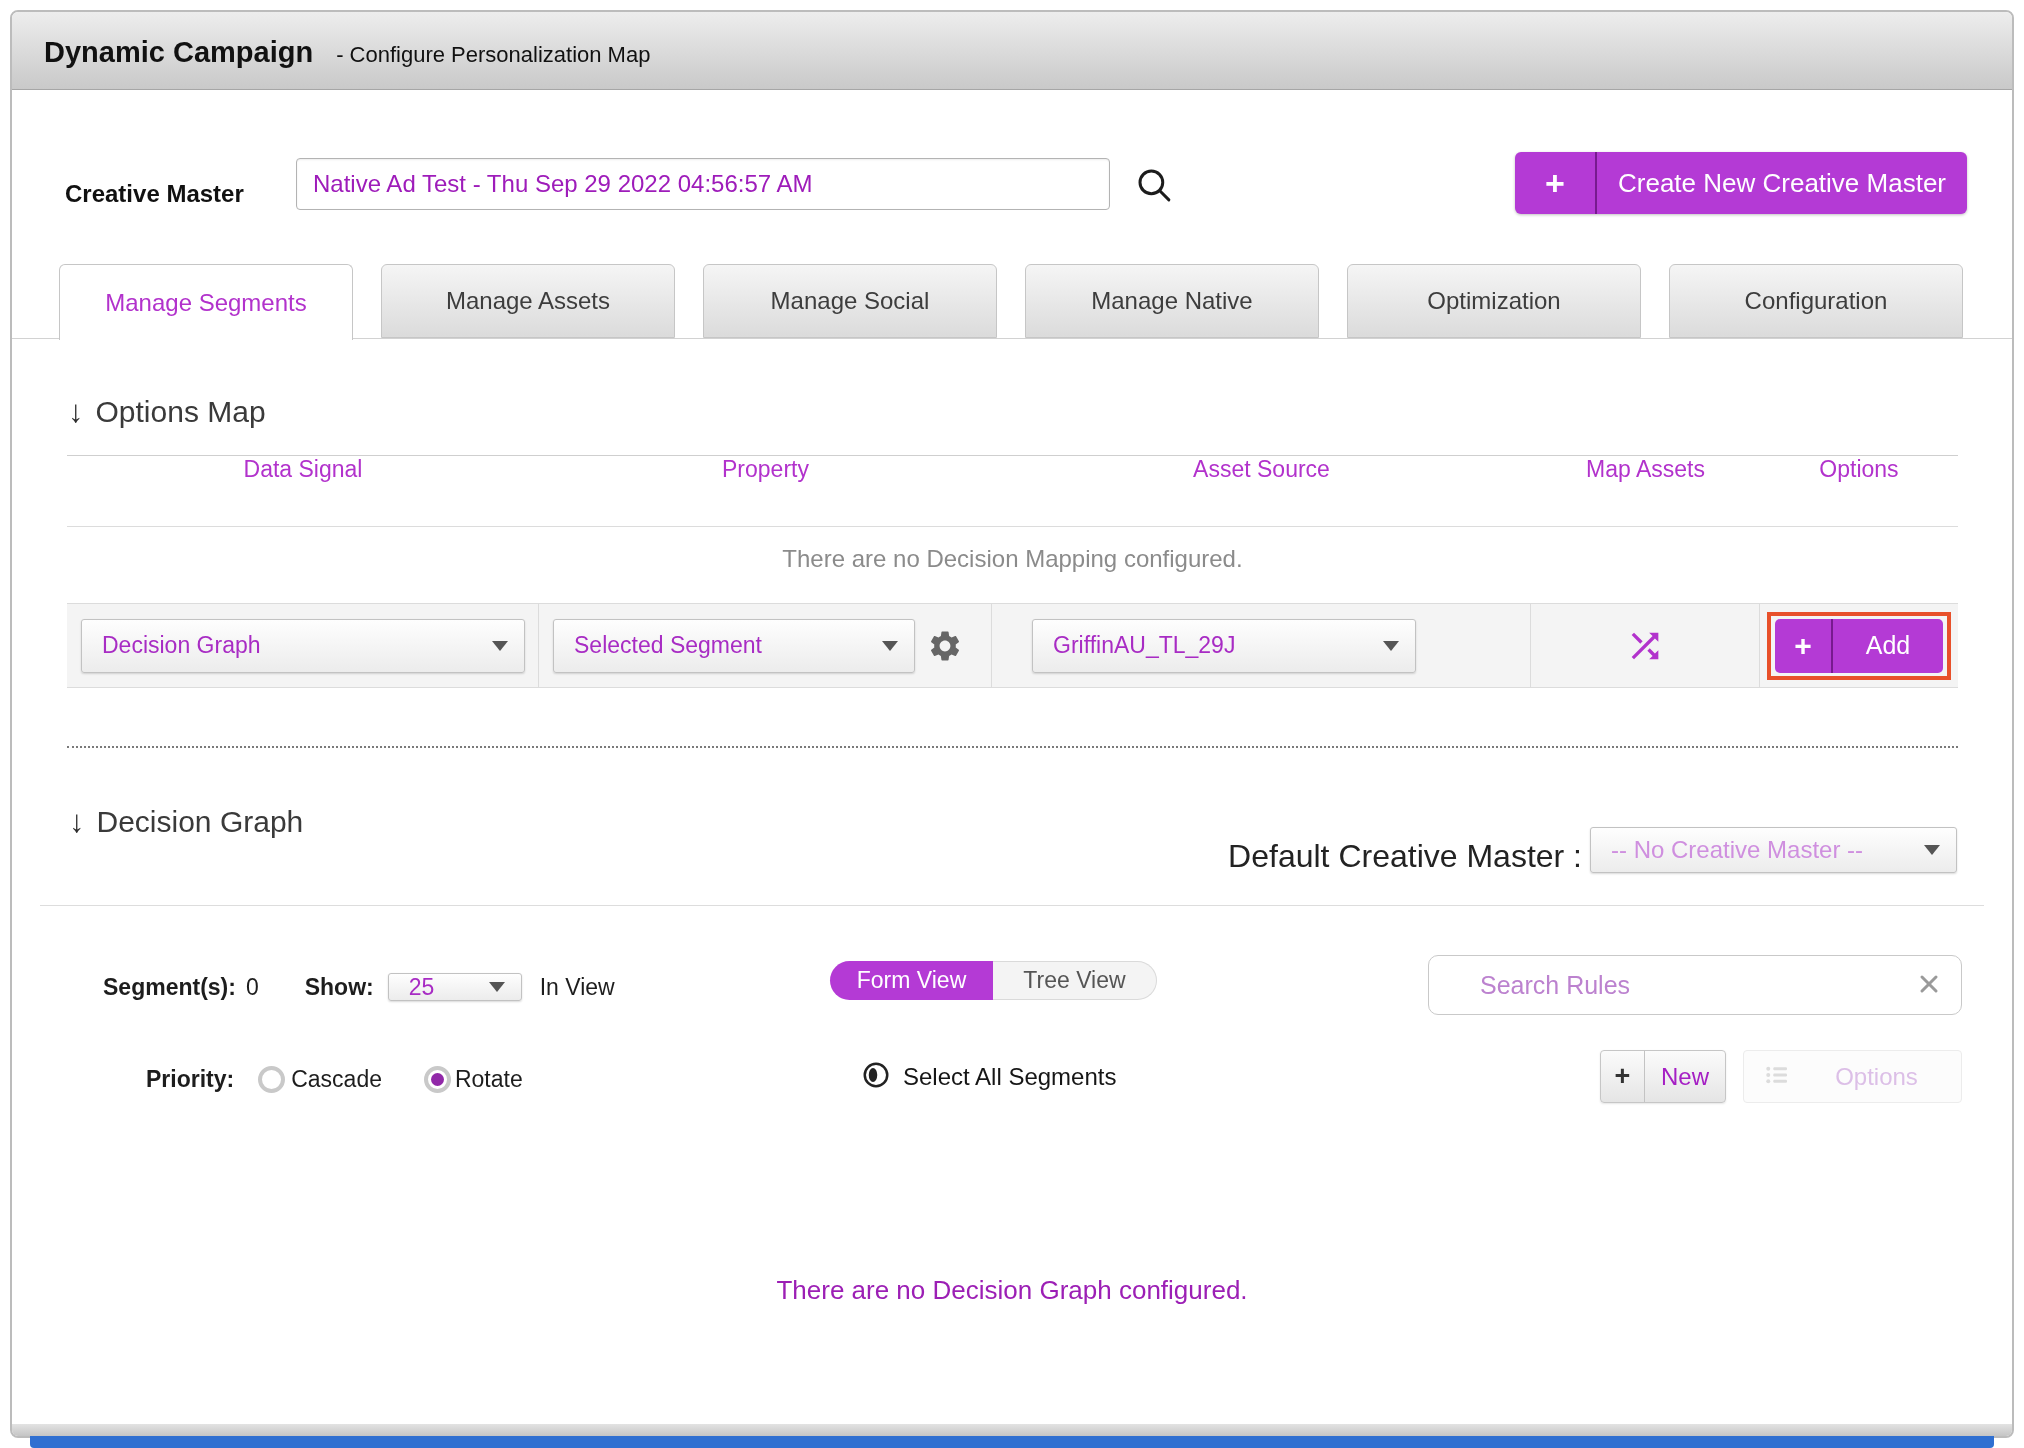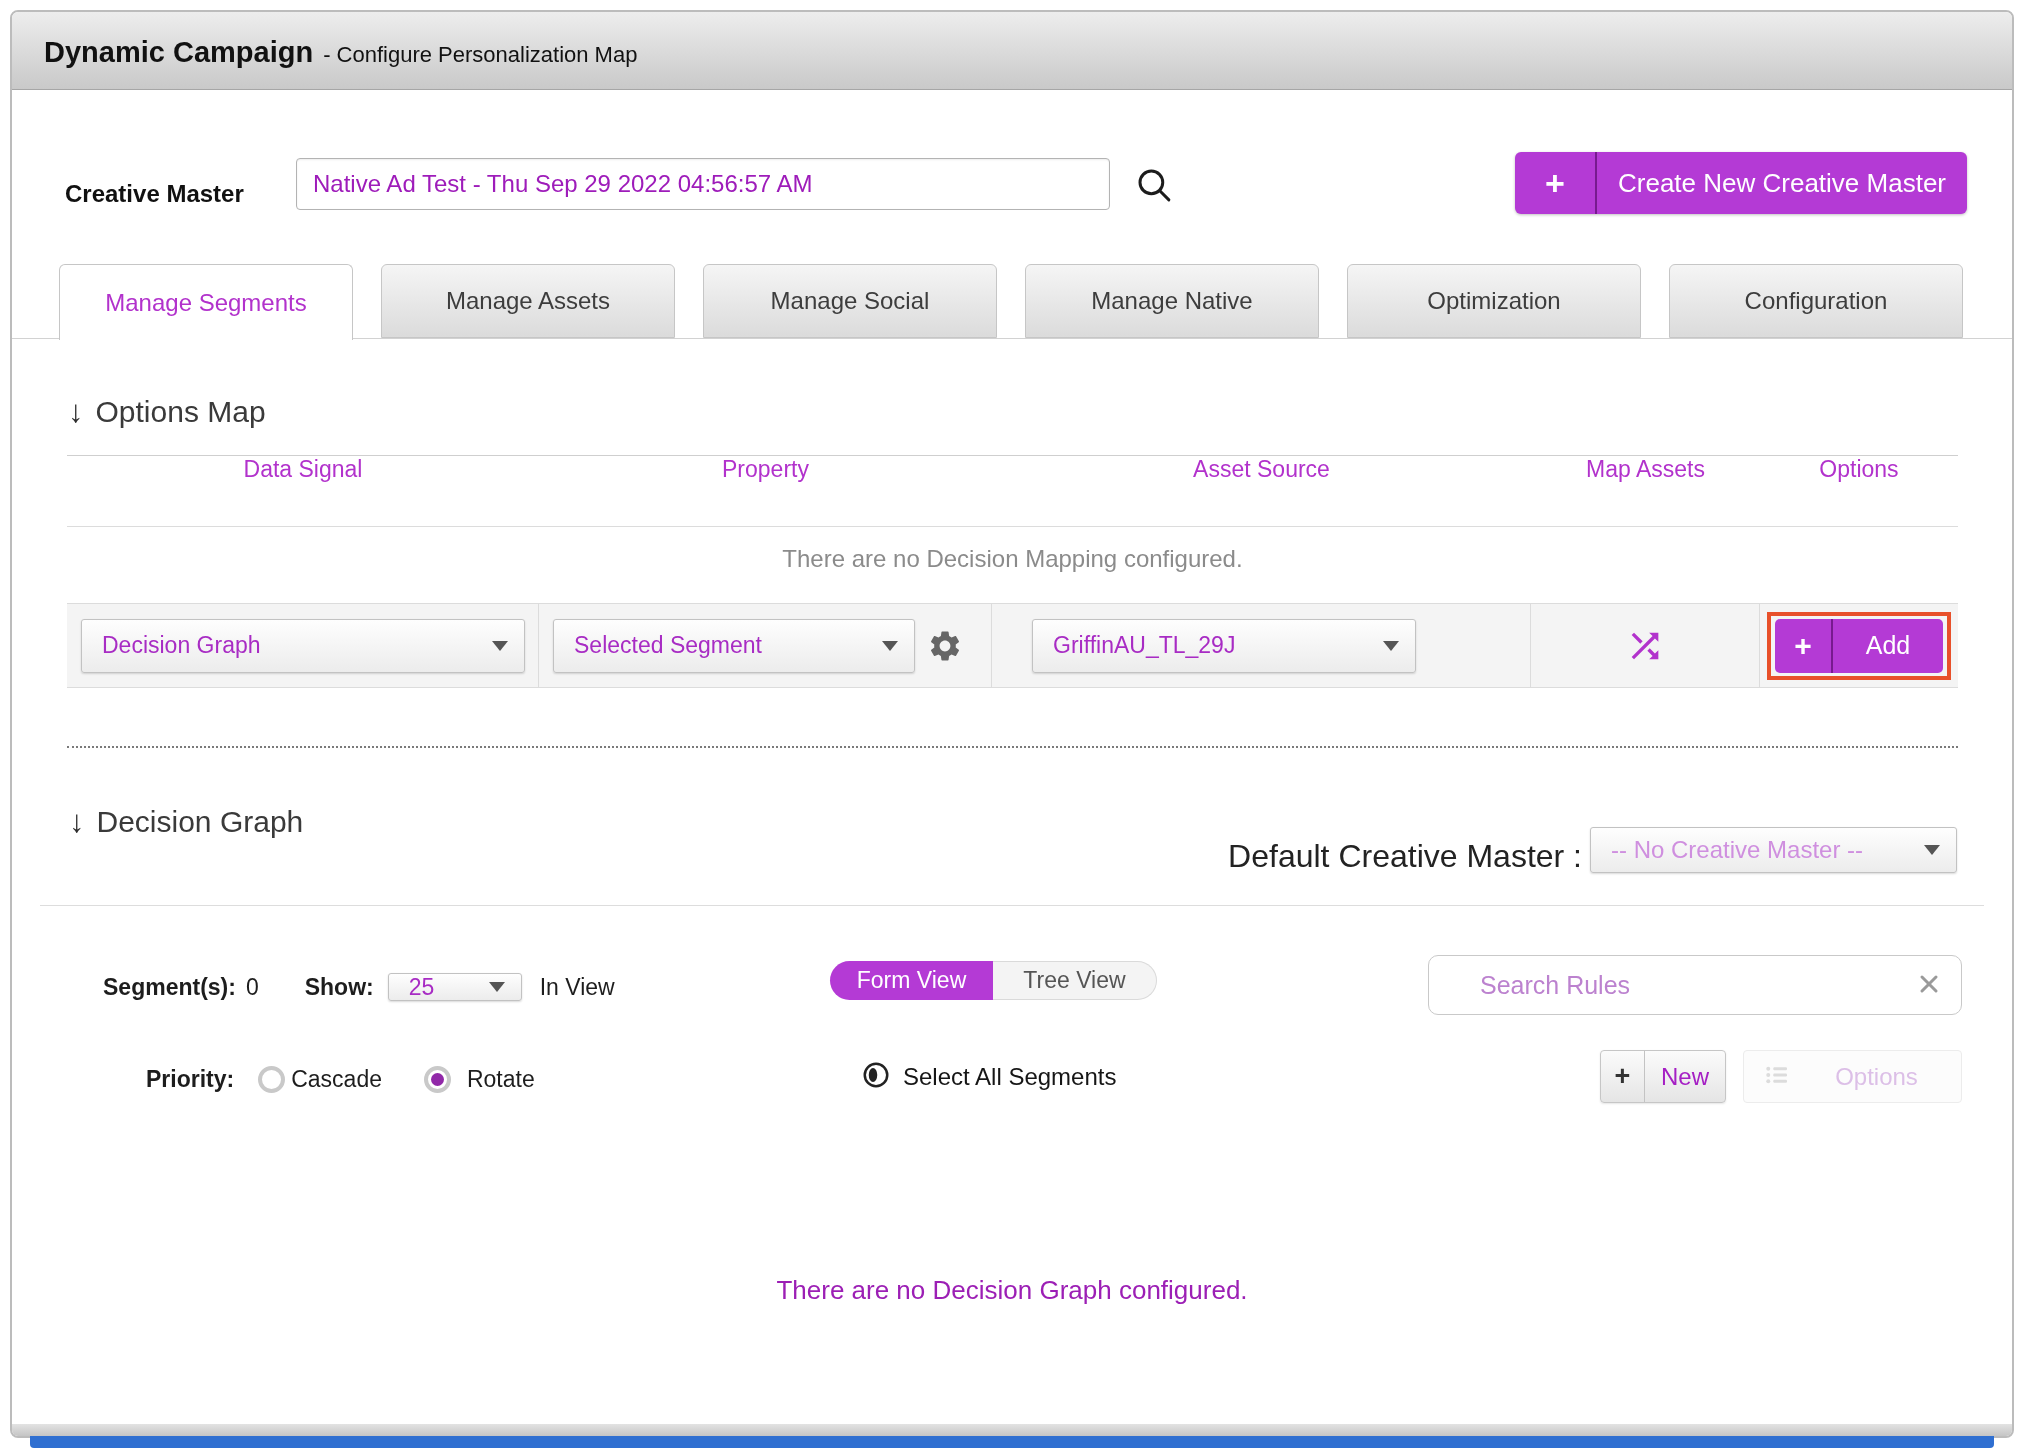--- a/index.html
+++ b/index.html
@@ -7,21 +7,21 @@
   body { width:2024px; height:1448px; position:relative; overflow:hidden; }
 
   .panel { position:absolute; left:10px; top:10px; width:2004px; height:1428px;
            background:#fff; border:2px solid #bcbcbc; border-radius:8px; }
 
   
   .titlebar { position:absolute; left:0; top:0; right:0; height:78px;
               background:linear-gradient(#ededed,#c9c9c9); border-bottom:1px solid #a6a6a6;
               border-radius:6px 6px 0 0; display:flex; align-items:baseline; padding:24px 0 0 32px; }
   .title-main { font-size:29px; font-weight:bold; color:#111; }
-  .title-sub  { font-size:22px; color:#111; margin-left:10px; }
+  .title-sub  { font-size:22px; color:#111; margin-left:23px; }
 
   
   .cm-label { position:absolute; left:53px; top:168px; font-size:24px; font-weight:bold; color:#111; }
   .cm-input { position:absolute; left:284px; top:146px; width:814px; height:52px;
               border:1px solid #b3b3b3; border-radius:4px; font-size:24px; color:#9e1cba;
               padding:0 16px; background:#fff; box-shadow:inset 0 1px 2px rgba(0,0,0,.08); outline:none; }
   .search-btn { position:absolute; left:1120px; top:152px; width:44px; height:44px; background:none; border:none; cursor:pointer; }
   .create-btn { position:absolute; left:1503px; top:140px; width:452px; height:62px;
                 background:#b43ad5; border:none; border-radius:6px; display:flex; align-items:stretch;
                 box-shadow:0 1px 3px rgba(0,0,0,.25); cursor:pointer; }
@@ -102,21 +102,21 @@
   .search-rules input::placeholder { color:#bc82cf; opacity:1; }
   .clear-btn { background:none; border:none; cursor:pointer; padding:0 18px 0 6px; height:30px; }
 
   
   .priority-row { position:absolute; left:134px; top:1043px; height:48px; display:flex; align-items:center; }
   .pr-label { font-size:23px; font-weight:bold; color:#1d1d1d; }
   .radio { width:27px; height:27px; border-radius:50%; border:4px solid #c9c9c9; background:#fff;
            margin-left:24px; display:inline-flex; align-items:center; justify-content:center; cursor:pointer; }
   .radio.checked::after { content:""; width:13px; height:13px; border-radius:50%; background:#9128a8; }
   .radio-label { font-size:23px; color:#1d1d1d; margin-left:6px; }
-  .radio-label.second { margin-left:16px; }
+  .radio-label.second { margin-left:4px; }
   .radio.rotate { margin-left:42px; }
 
   .select-all { position:absolute; left:849px; top:1048px; display:flex; align-items:center; gap:12px; cursor:pointer; }
   .select-all .lbl { font-size:24px; color:#161616; }
 
   .new-btn { position:absolute; left:1588px; top:1038px; width:126px; height:53px;
              background:linear-gradient(#fbfbfb,#e5e5e5); border:1px solid #c6c6c6; border-radius:4px;
              display:flex; align-items:stretch; cursor:pointer; box-shadow:0 1px 2px rgba(0,0,0,.1); }
   .new-btn .plus { width:44px; display:flex; align-items:center; justify-content:center;
                    font-size:27px; font-weight:bold; color:#333; border-right:1px solid #c3c3c3; }

